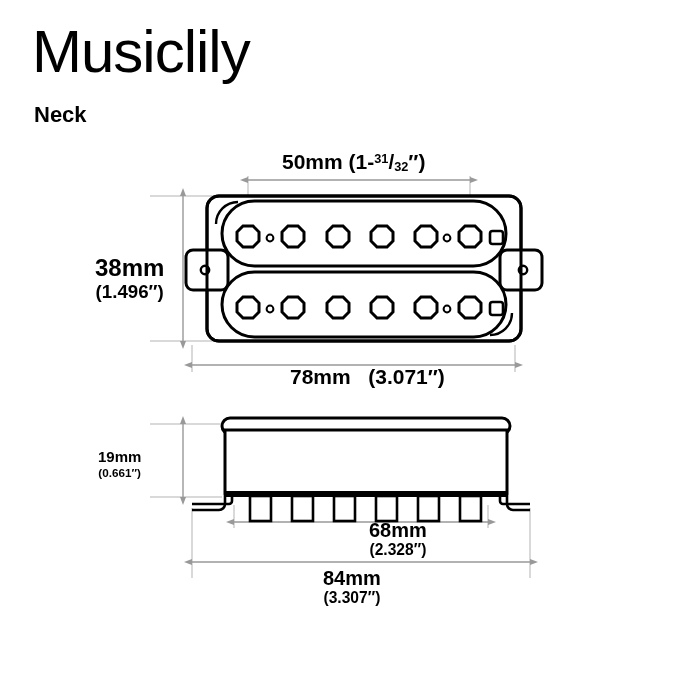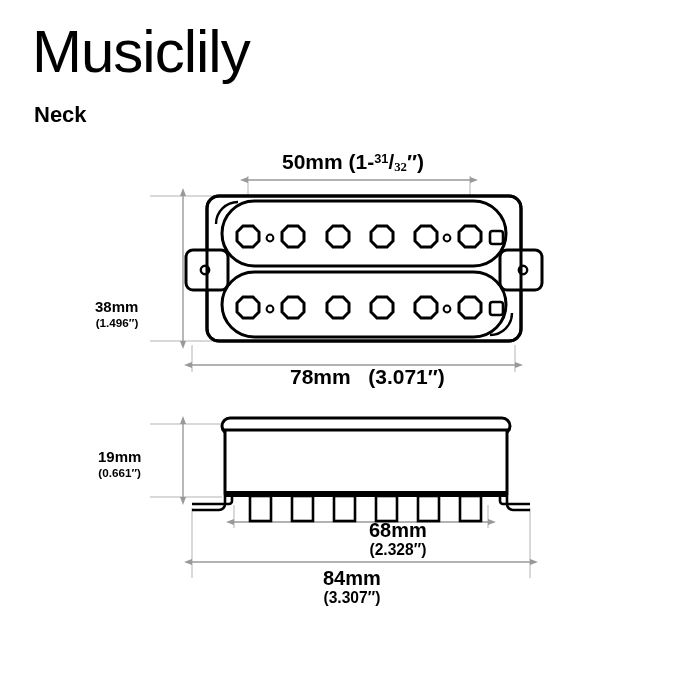--- a/index.html
+++ b/index.html
@@ -47,36 +47,36 @@
     white-space: nowrap;
     text-align: center;
   }
   .dim-label .sub {
     display: block;
     font-size: 0.78em;
     font-weight: 700;
   }
   .lbl-50 { left: 282px; top: 150px; font-size: 21px; }
   .lbl-78 { left: 290px; top: 365px; font-size: 21px; }
-  .lbl-38 { left: 95px;  top: 255px; font-size: 15px; text-align: right; margin-top: 44px; }
+  .lbl-38 { left: 95px;  top: 255px; font-size: 24px; text-align: center; }
   .lbl-19 { left: 98px;  top: 449px; font-size: 15px; text-align: center; }
   .lbl-68 { left: 323px; top: 519px; font-size: 20px; margin-left: 46px; }
   .lbl-84 { left: 323px; top: 567px; font-size: 20px; }
   .frac {
     display: inline-block;
     position: relative;
     font-size: 0.98em;
   }
   .frac sup, .frac sub {
     font-size: 0.62em;
     font-weight: 700;
     line-height: 0;
   }
   .frac sup { vertical-align: 0.5em; }
-  .frac sub { vertical-align: -0.15em; font-family: Liberation Serif, serif; }
+  .frac sub { vertical-align: -0.15em; }
   .prime { font-style: normal; }
 </style>
 </head>
 <body>
 
 <svg id="sheet" viewBox="0 0 700 700" xmlns="http://www.w3.org/2000/svg">
 
   <defs>
     <marker id="arrL" markerWidth="10" markerHeight="8" refX="9" refY="4" orient="auto" markerUnits="userSpaceOnUse">
       <path d="M9,1 L1,4 L9,7 z" fill="#999999"></path>

